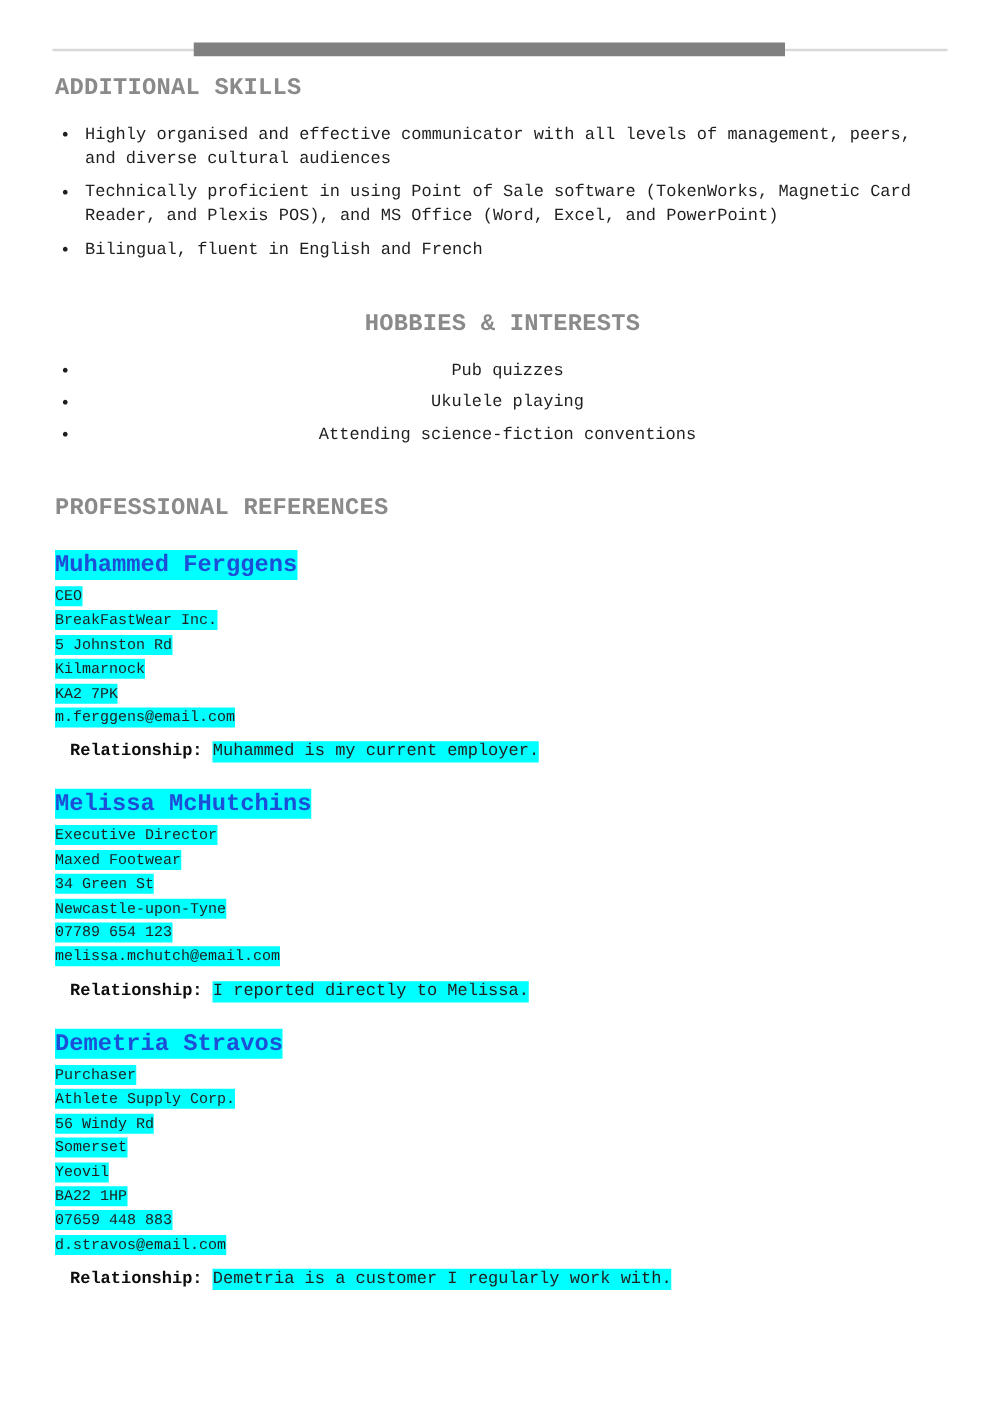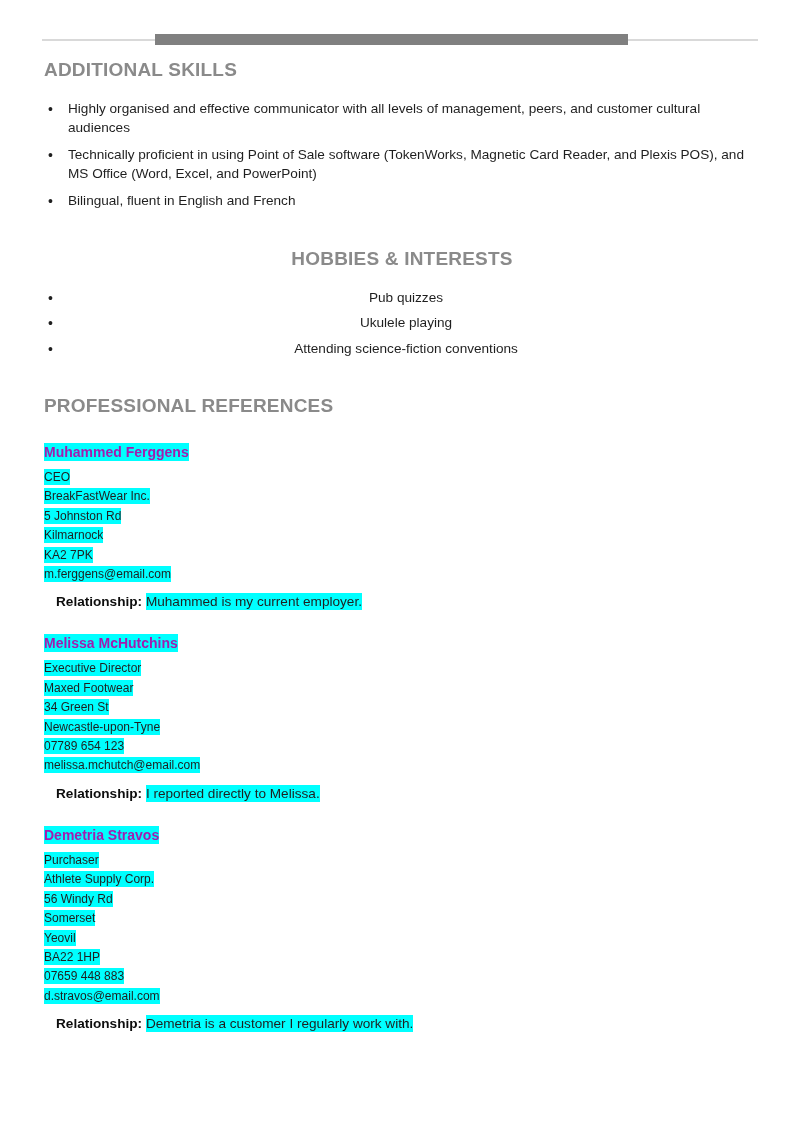--- a/index.html
+++ b/index.html
@@ -15,20 +15,21 @@
     font-family: "Liberation Sans", sans-serif;
     color: #222222;
     overflow: hidden;
   }
 
   .page {
     position: relative;
     width: 635px;
     height: 1132px;
     background: #ffffff;
+    font-family: Liberation Mono, monospace;
   }
 
   
   .top-rule {
     position: absolute;
     left: 0;
     top: 30px;
     width: 800px;
     height: 20px;
   }
@@ -98,24 +99,24 @@
     line-height: 18.5px;
     color: #1f1f1f;
   }
   ul.bullets.tight li { margin-bottom: 7px; }
 
   
   .ref-block { margin-top: 24px; }
   .ref-block:first-of-type { margin-top: 26px; }
 
   .ref-name {
-    font-size: 14px;
+    font-size: 19px;
     font-weight: bold;
     line-height: 17px;
-    color: #a21caf;
+    color: #1d4ed8;
     margin: 0 0 7px 0;
   }
   .ref-lines {
     margin: 0;
     padding: 0;
     list-style: none;
   }
   .ref-lines li {
     font-size: 12px;
     line-height: 19.4px;
@@ -151,21 +152,21 @@
   <div class="top-rule">
     <div class="thin-line"></div>
     <div class="thick-bar"></div>
   </div>
 
   <div class="content">
 
     <div class="section section-skills">
       <h2 class="section-heading">ADDITIONAL SKILLS</h2>
       <ul class="bullets">
-        <li>Highly organised and effective communicator with all levels of management, peers, and customer cultural audiences</li>
+        <li>Highly organised and effective communicator with all levels of management, peers, and diverse cultural audiences</li>
         <li>Technically proficient in using Point of Sale software (TokenWorks, Magnetic Card Reader, and Plexis POS), and MS Office (Word, Excel, and PowerPoint)</li>
         <li>Bilingual, fluent in English and French</li>
       </ul>
     </div>
 
     <div class="section section-hobbies">
       <h2 class="section-heading">HOBBIES &amp; INTERESTS</h2>
       <ul class="bullets tight">
         <li>Pub quizzes</li>
         <li>Ukulele playing</li>

